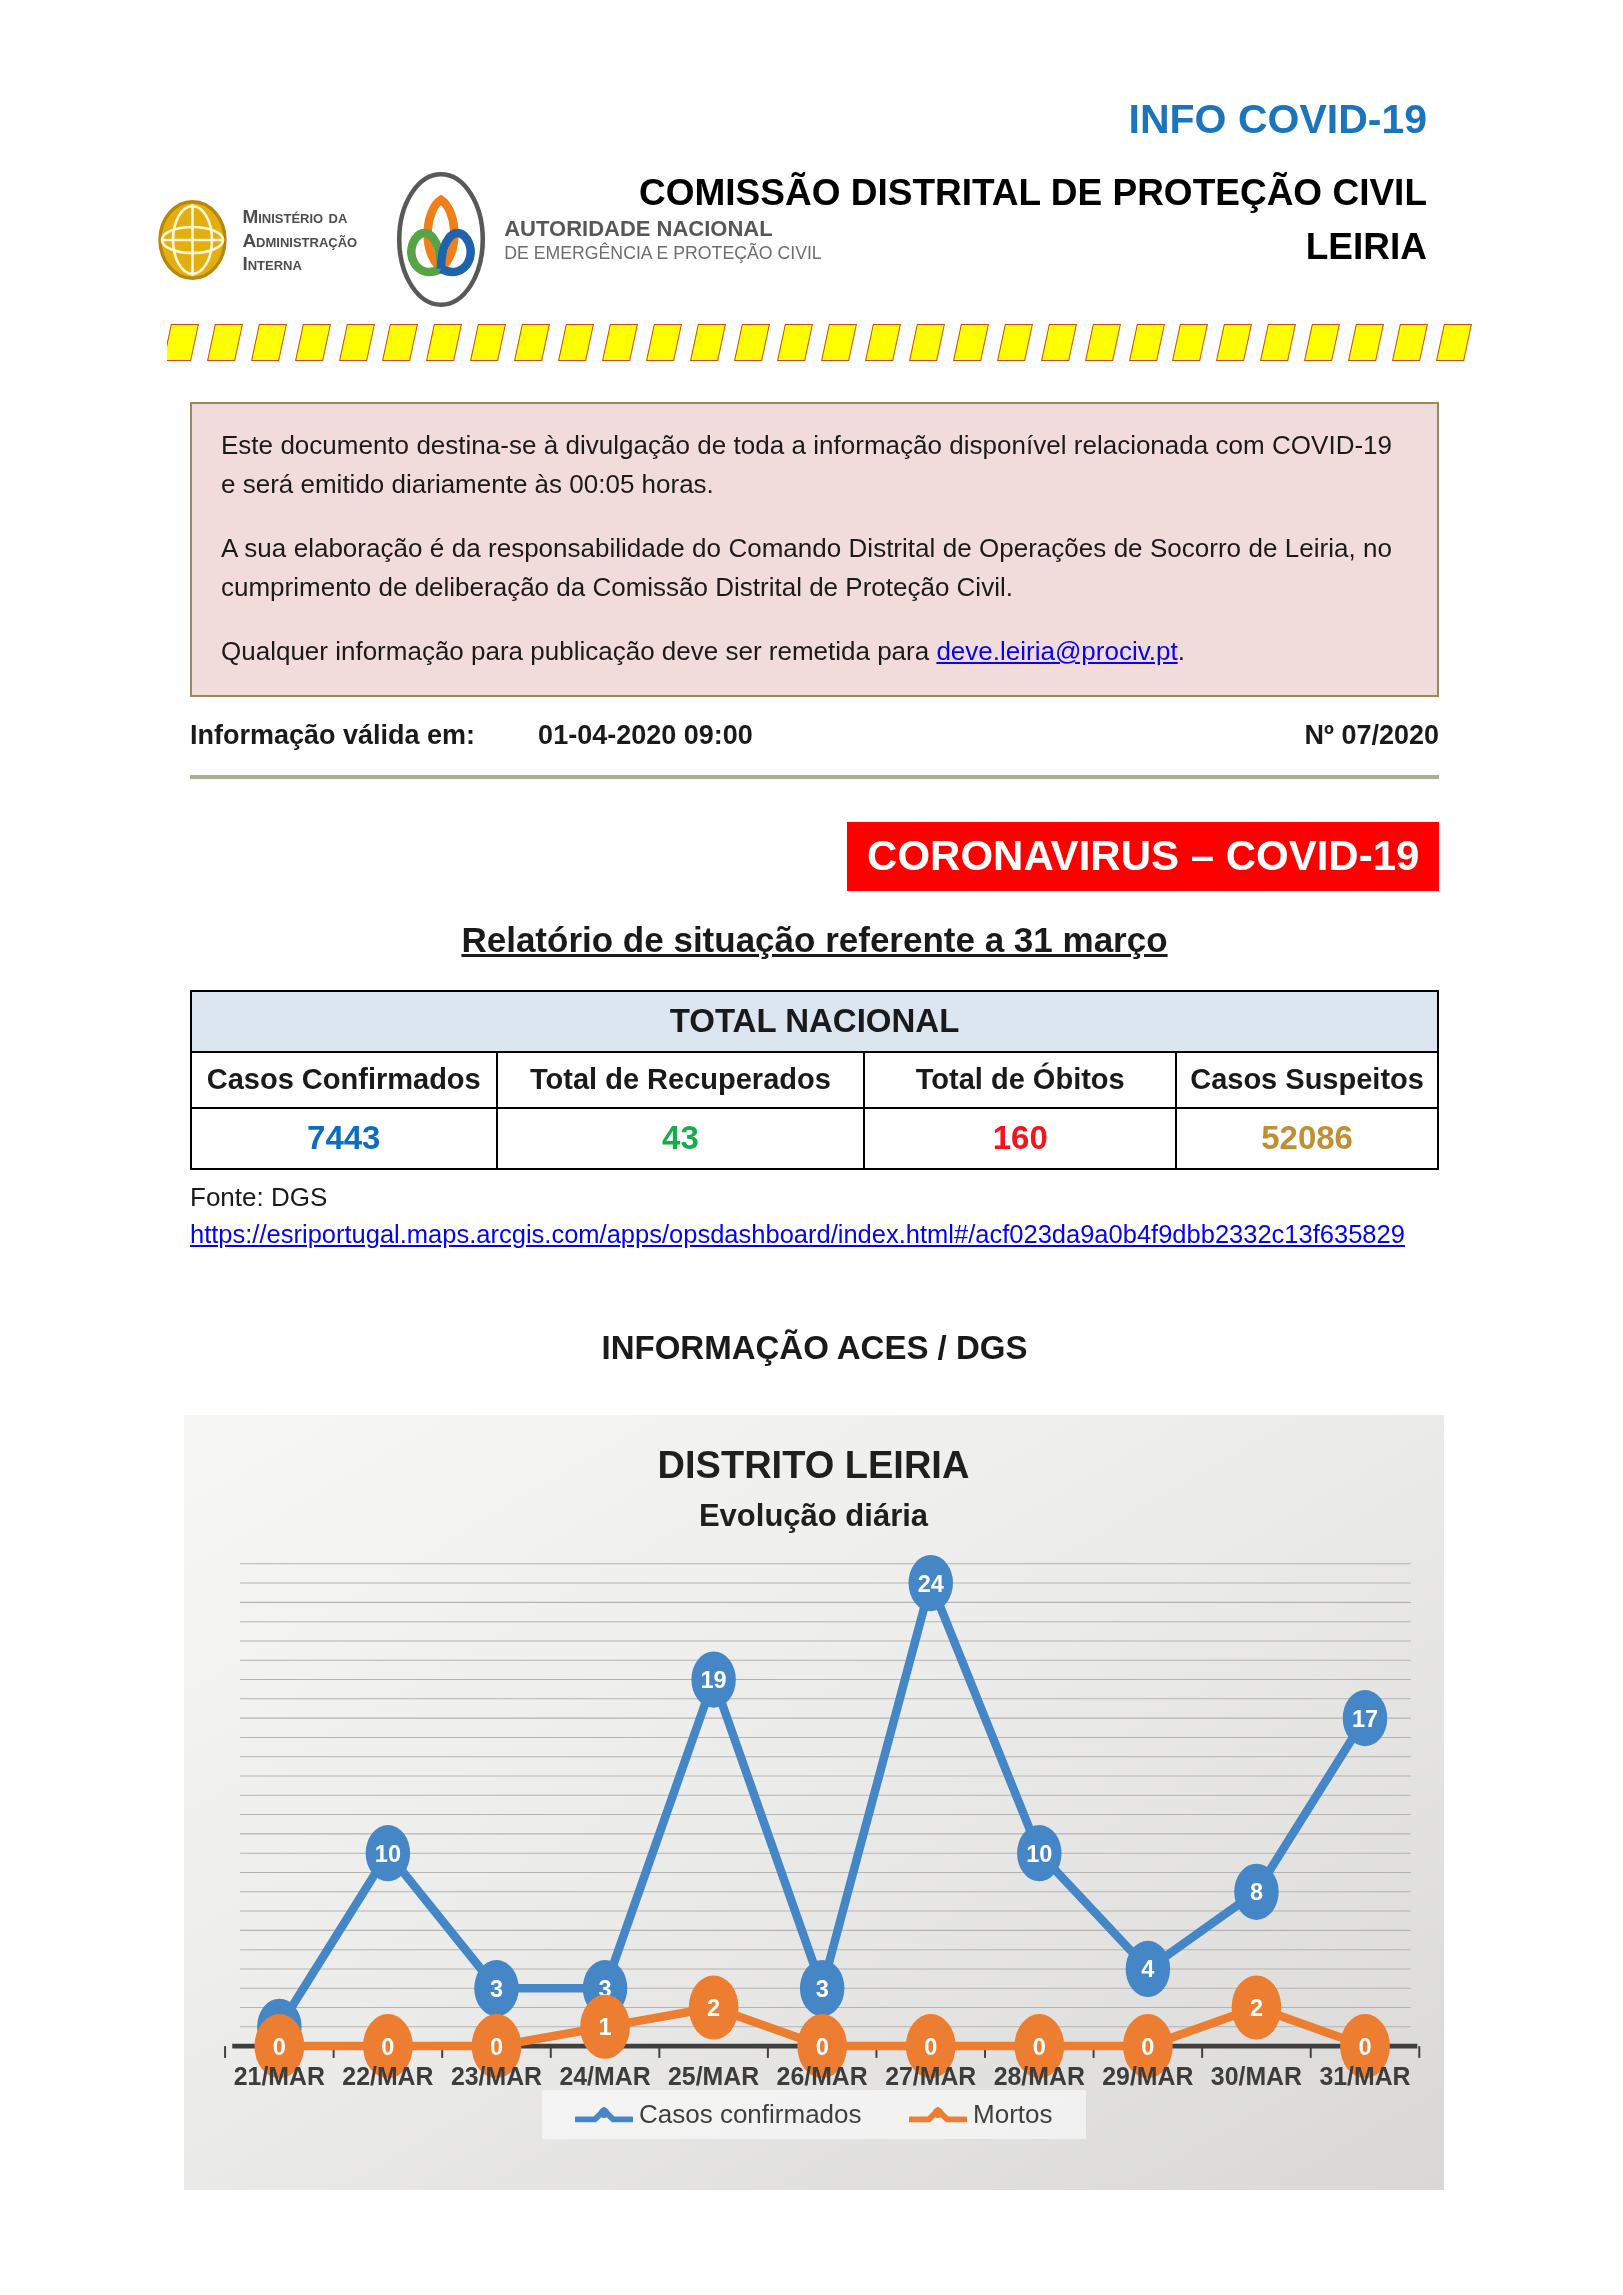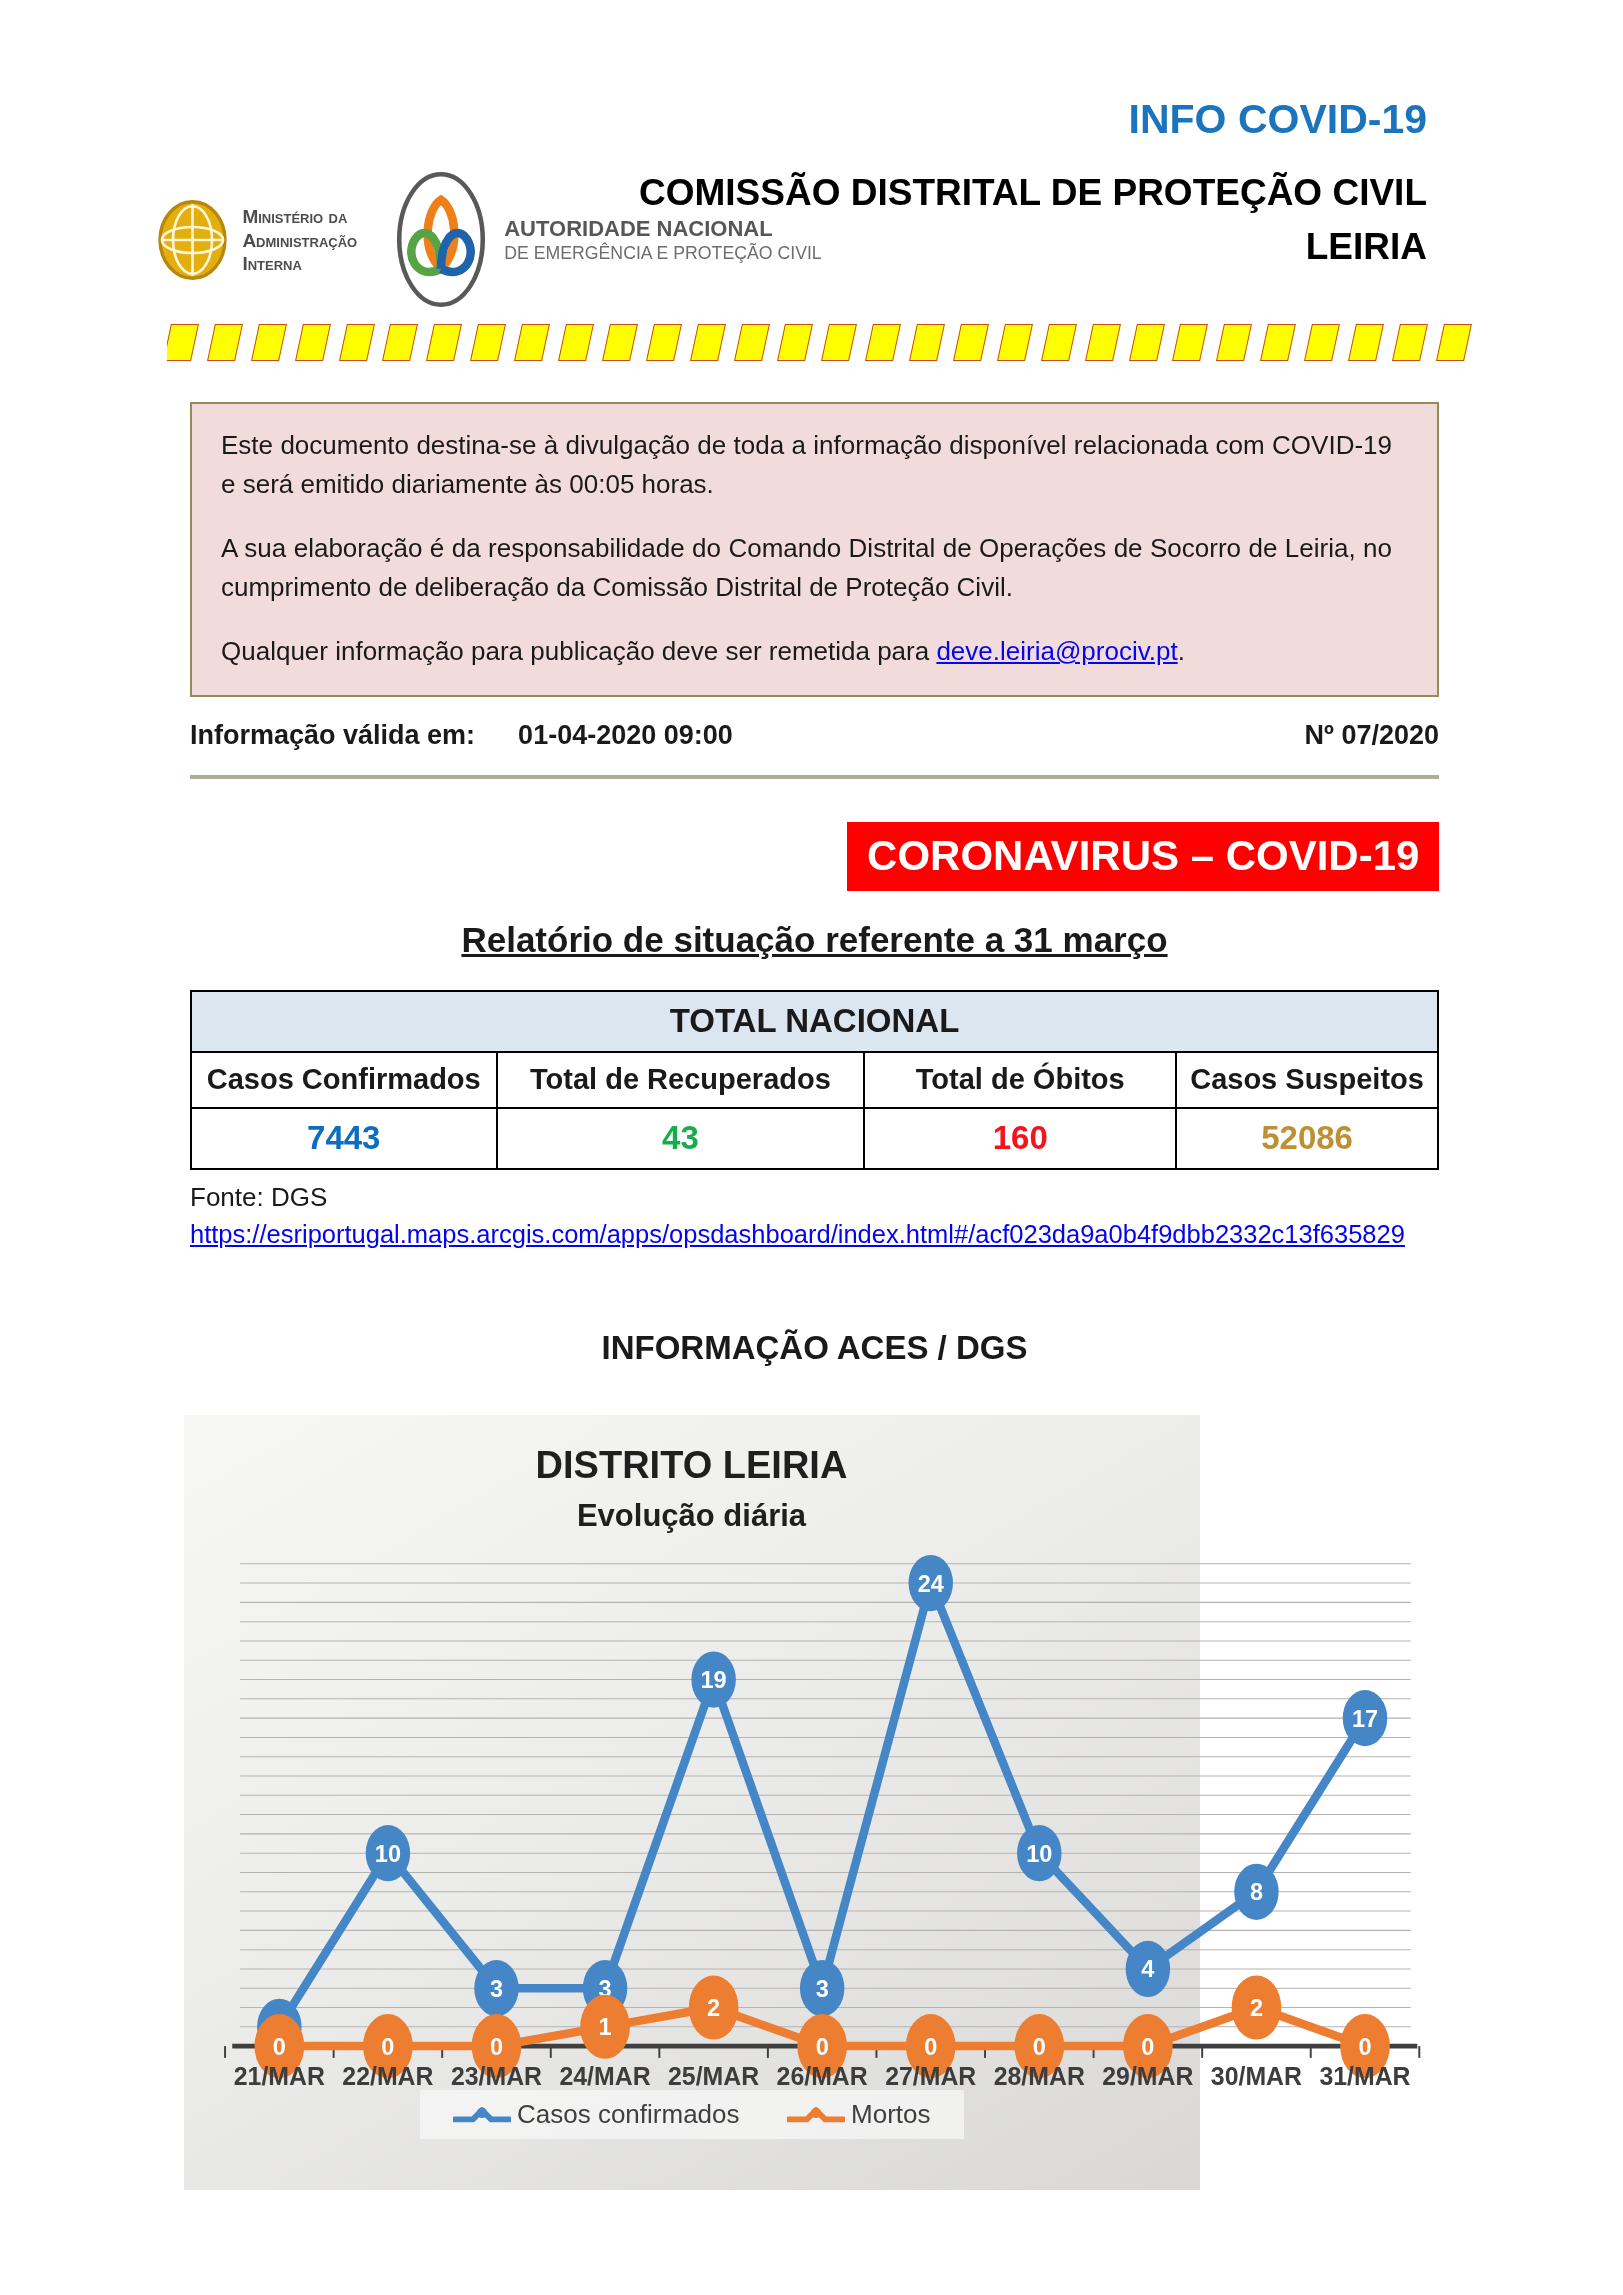--- a/index.html
+++ b/index.html
@@ -32,21 +32,21 @@
   
   .notice-box {
     margin-top:37px; border:2.6px solid #978B5B; background:#F2DCDB;
     padding:22px 45px 17px 29px; font-size:26px; line-height:1.5; text-align:justify;
   }
   .notice-box p { margin-bottom:25px; }
   .notice-box p:last-child { margin-bottom:6.5px; }
   a.link { color:#0404EE; text-decoration:underline; }
 
   
-  .validity { margin-top:23.6px; display:flex; align-items:baseline; font-size:27px; font-weight:700; }
+  .validity { margin-top:23.6px; display:flex; align-items:baseline; font-size:27px; font-weight:700;gap:20px; }
   .validity .dt { margin-left:43px; }
   .validity .num { margin-left:auto; }
   .rule { margin-top:23.6px; height:3.9px; background:#B3AC94; }
 
   
   .banner-wrap { margin-top:43px; text-align:right; }
   .banner { display:inline-block; background:#FE0000; color:#fff; font-size:42px; font-weight:700; padding:10.5px 19.6px; }
   .report-title { margin-top:29px; text-align:center; font-size:35px; font-weight:700; text-decoration:underline; }
 
   
@@ -56,21 +56,21 @@
   td.col-head  { font-size:29px; font-weight:700; padding:10.5px 3.9px; }
   td.val       { font-size:33px; font-weight:700; padding:10.5px 3.9px; }
 
   .fonte { margin-top:11.8px; font-size:26px; }
   .url-line { margin-top:7.9px; font-size:25.5px; }
 
   .section-title { margin-top:80px; text-align:center; font-size:33px; font-weight:700; }
 
   
   .chart {
-    margin-top:48px; margin-left:-6.5px; width:1016px; height:775px; position:relative;
+    margin-top:48px; margin-left:-6.5px; width:1260px; height:775px; position:relative;
     background:linear-gradient(150deg,#f7f7f6 0%, #ececeb 45%, #d9d8d6 100%);
   }
   .chart-title { position:relative; z-index:2; padding-top:29px; text-align:center; font-size:38px; font-weight:700; color:#1f1f1f; }
   .chart-subtitle { position:relative; z-index:2; margin-top:10.5px; text-align:center; font-size:31px; font-weight:700; color:#1f1f1f; }
   #plot-svg { position:absolute; left:0; top:0; z-index:1; }
   .legend {
     position:absolute; z-index:2; bottom:51px; left:50%; transform:translateX(-50%);
     display:flex; align-items:center; gap:47px; background:rgba(248,248,248,0.72);
     padding:9.2px 33px; white-space:nowrap;
   }

